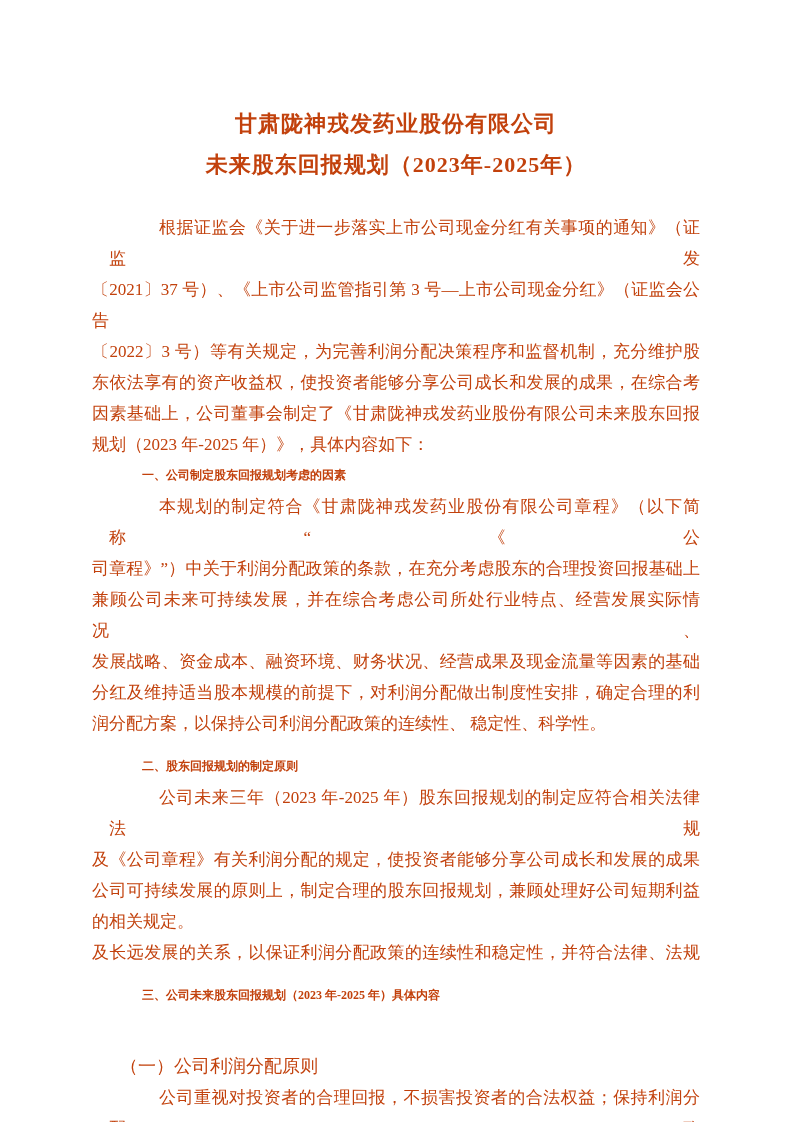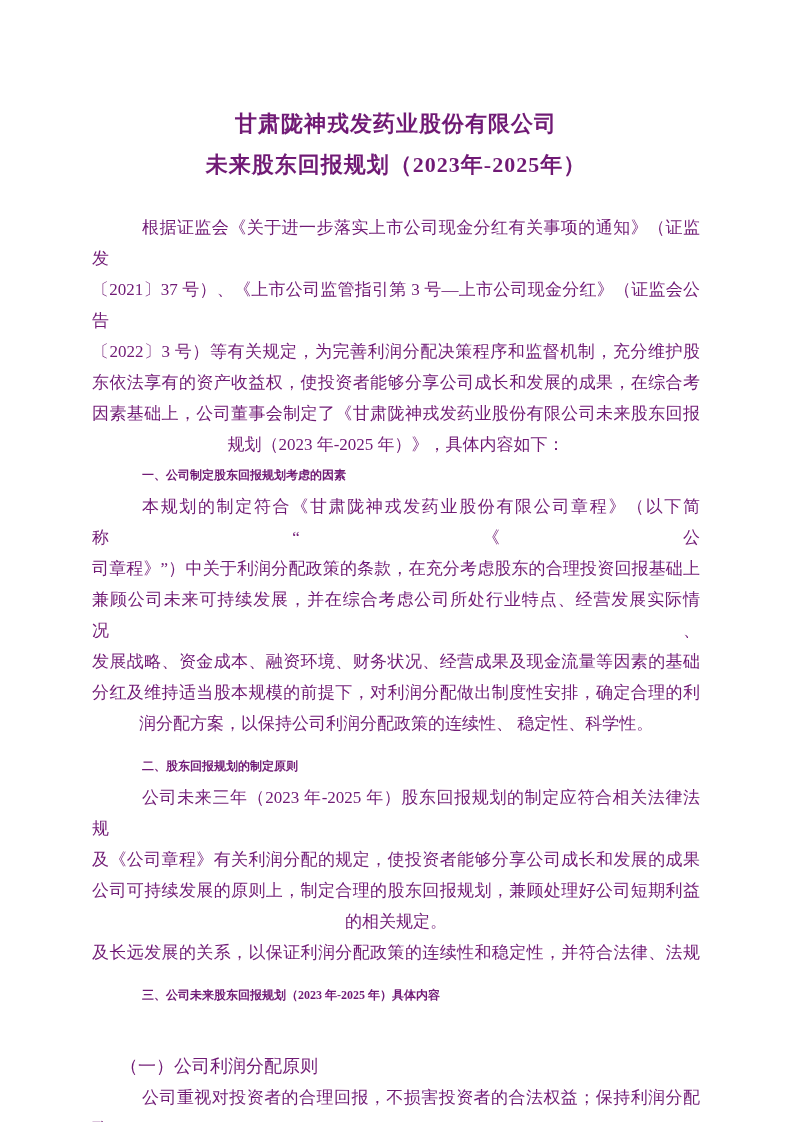--- a/index.html
+++ b/index.html
@@ -6,49 +6,49 @@
     margin: 0;
     padding: 0;
     background: #ffffff;
   }
   .page {
     position: relative;
     width: 793px;
     height: 1122px;
     box-sizing: border-box;
     background: #ffffff;
-    color: #701a75;
+    color: #c2410c;
     font-family: "Liberation Serif", "DejaVu Serif", serif;
     padding: 103px 93px 0 92px;
     overflow: hidden;
   }
   .title-line {
     margin: 0;
     font-size: 22px;
     font-weight: bold;
     line-height: 41px;
     text-align: center;
     letter-spacing: 1px;
   }
   .content {
     margin-top: 27px;
   }
   .line {
     font-size: 17px;
     line-height: 31px;
     min-height: 31px;
-    text-align: center;
   }
   .just {
     text-align: justify;
     text-align-last: justify;
     text-justify: inter-character;
   }
   .indent {
     text-indent: 50px;
+    margin-left: 17px;
   }
   .heading {
     font-size: 12px;
     line-height: 31px;
     font-weight: bold;
     text-indent: 50px;
   }
   .subheading {
     font-size: 18px;
     line-height: 31px;

